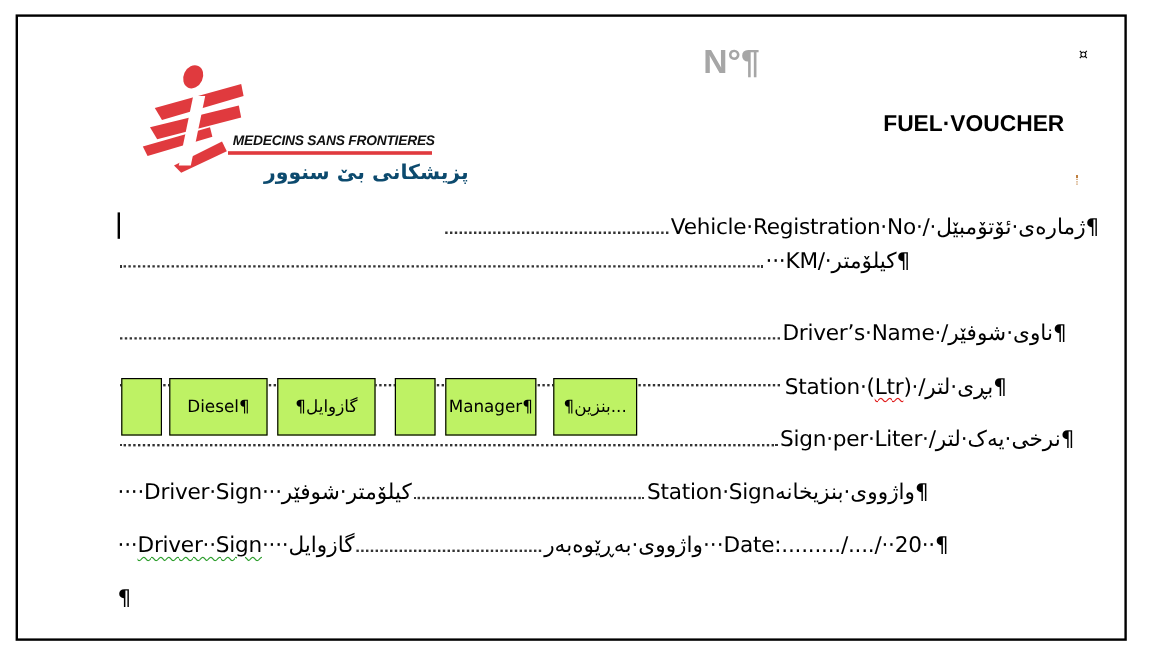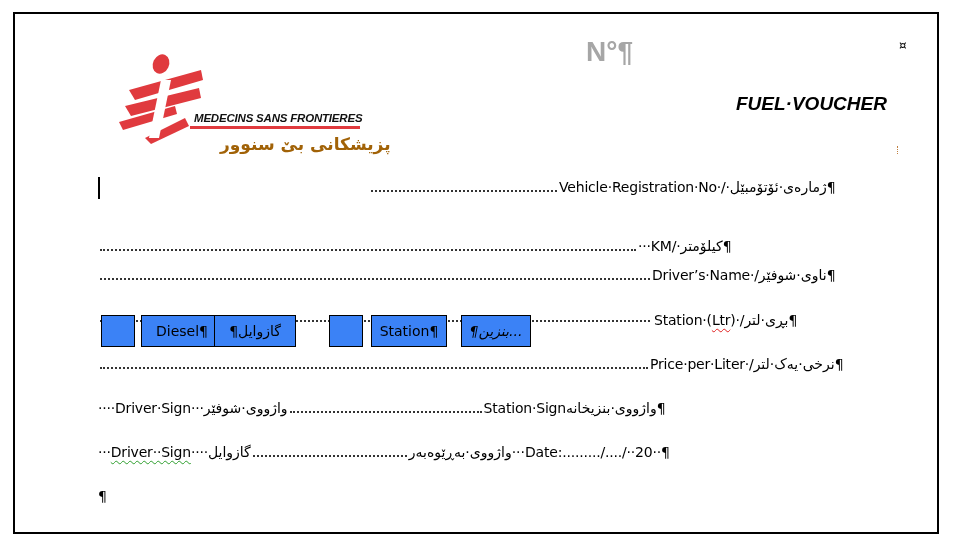--- a/index.html
+++ b/index.html
@@ -1,27 +1,27 @@
 <!DOCTYPE html>
 <html><head>
   <meta charset="utf-8">
   <style>
     html, body { margin:0; padding:0; background:#ffffff; }
     body { width:960px; height:553px; position:relative; overflow:hidden; font-family:"Liberation Sans", sans-serif; color:#000; }
     .frame { position:absolute; left:13px; top:12px; width:926px; height:522px; border:2px solid #000; box-sizing:border-box; }
     .abs { position:absolute; white-space:nowrap; }
-    .txt { font-family:"DejaVu Sans", sans-serif; font-size:14px; letter-spacing:-0.2px; }
+    .txt { font-family:"DejaVu Sans", sans-serif; font-size:18px; letter-spacing:-0.2px; }
     .dots { display:inline-block; border-bottom:2px dotted #333; height:0; vertical-align:baseline; margin:0 2px; }
     .pilcrow { color:#000; }
     .logo-en { font-family:"Liberation Sans", sans-serif; font-weight:bold; font-style:italic; font-size:11.5px; color:#111; letter-spacing:-0.2px; }
-    .logo-ku { font-family:"DejaVu Sans", sans-serif; font-weight:bold; font-size:17px; color:#a16207; }
+    .logo-ku { font-family:"DejaVu Sans", sans-serif; font-weight:bold; font-size:17px; color:#0c4a6e; }
     .logo-line { position:absolute; left:190px; top:126px; width:170px; height:3px; background:#e03a3e; }
     .no-mark { font-family:"Liberation Sans", sans-serif; font-weight:bold; font-size:28px; color:#a6a6a6; }
-    .title { font-family:"Liberation Sans", sans-serif; font-weight:bold; font-size:19px;font-style:italic; }
-    .box { position:absolute; border:1px solid #000; background:#3b82f6; box-sizing:border-box; height:32px; top:315px; display:flex; align-items:center; justify-content:center; font-family:"DejaVu Sans", sans-serif; font-size:14px; }
+    .title { font-family:"Liberation Sans", sans-serif; font-weight:bold; font-size:19px; }
+    .box { position:absolute; border:1px solid #000; background:#bef264; box-sizing:border-box; height:48px; top:315px; display:flex; align-items:center; justify-content:center; font-family:"DejaVu Sans", sans-serif; font-size:14px; }
     .cursor { position:absolute; left:98px; top:177px; width:2px; height:22px; background:#000; }
     .squiggle-red { text-decoration: underline wavy #e02020; text-underline-offset:3px; text-decoration-thickness:1px; }
     .squiggle-green { text-decoration: underline wavy #2e9e2e; text-underline-offset:3px; text-decoration-thickness:1px; }
     .rtl { direction:rtl; unicode-bidi:embed; }
   </style>
 </head>
 <body>
 
 <div class="frame"></div>
 
@@ -46,53 +46,53 @@
 
 <div class="abs title" style="left:736px; top:93px;">FUEL·VOUCHER</div>
 <div class="abs" style="left:897px; top:146px; width:1px; height:8px; border-left:1px dotted #c08040;"></div>
 
 <div class="cursor"></div>
 
 <div class="abs txt" style="left:369px; top:179px;">
   <span class="dots" style="width:186px;"></span><span>Vehicle·Registration·No·/·</span><span class="rtl">ژمارەی·ئۆتۆمبێل</span><span class="pilcrow">¶</span>
 </div>
 
-<div class="abs txt" style="left:98px; top:238px;">
+<div class="abs txt" style="left:98px; top:207px;">
   <span class="dots" style="width:536px;"></span><span>···</span><span>KM/·</span><span class="rtl">کیلۆمتر</span><span class="pilcrow">¶</span>
 </div>
 
 <div class="abs txt" style="left:98px; top:267px;">
   <span class="dots" style="width:550px;"></span><span>Driver’s·Name·/</span><span class="rtl">ناوی·شوفێر</span><span class="pilcrow">¶</span>
 </div>
 
 <div class="abs" style="left:100px; top:320px; width:550px; border-bottom:2px dotted #333;"></div>
 <div class="box" style="left:101px; width:34px;"></div>
 <div class="box" style="left:141px; width:82px;">
     <span>Diesel¶</span>
   </div>
-<div class="box rtl" style="left:214px; width:82px;text-align:right;">
+<div class="box rtl" style="left:231px; width:82px;text-align:right;">
     <span>گازوایل¶</span>
   </div>
 <div class="box" style="left:329px; width:34px;"></div>
 <div class="box" style="left:371px; width:76px;">
-    <span>Station¶</span>
+    <span>Manager¶</span>
   </div>
-<div class="box rtl" style="left:461px; width:70px;font-style:italic;">
+<div class="box rtl" style="left:461px; width:70px;">
     <span>...بنزین¶</span>
   </div>
 
 <div class="abs txt" style="left:654px; top:312px;">
   <span>Station·(</span><span class="squiggle-red">Ltr</span><span>)·/</span><span class="rtl">بڕی·لتر</span><span class="pilcrow">¶</span>
 </div>
 
 <div class="abs txt" style="left:98px; top:356px;">
-  <span class="dots" style="width:548px;"></span><span>Price·per·Liter·/</span><span class="rtl">نرخی·یەک·لتر</span><span class="pilcrow">¶</span>
+  <span class="dots" style="width:548px;"></span><span>Sign·per·Liter·/</span><span class="rtl">نرخی·یەک·لتر</span><span class="pilcrow">¶</span>
 </div>
 
 <div class="abs txt" style="left:98px; top:400px;">
-  <span>····</span><span>Driver·Sign</span><span>···</span><span class="rtl">واژووی·شوفێر</span><span class="dots" style="width:192px;"></span><span>Station·Sign</span><span class="rtl">واژووی·بنزیخانە</span><span class="pilcrow">¶</span>
+  <span>····</span><span>Driver·Sign</span><span>···</span><span class="rtl">کیلۆمتر·شوفێر</span><span class="dots" style="width:192px;"></span><span>Station·Sign</span><span class="rtl">واژووی·بنزیخانە</span><span class="pilcrow">¶</span>
 </div>
 
 <div class="abs txt" style="left:98px; top:444px;">
   <span>···</span><span class="squiggle-green">Driver··Sign</span><span>····</span><span class="rtl">واژووی·بەڕێوەبەر</span><span class="dots" style="width:154px;"></span><span class="rtl">گازوایل</span><span>···</span><span>Date:</span><span>........./..../··20··</span><span class="pilcrow">¶</span>
 </div>
 
 <div class="abs txt" style="left:98px; top:488px;">¶</div>
 
 </body></html>

